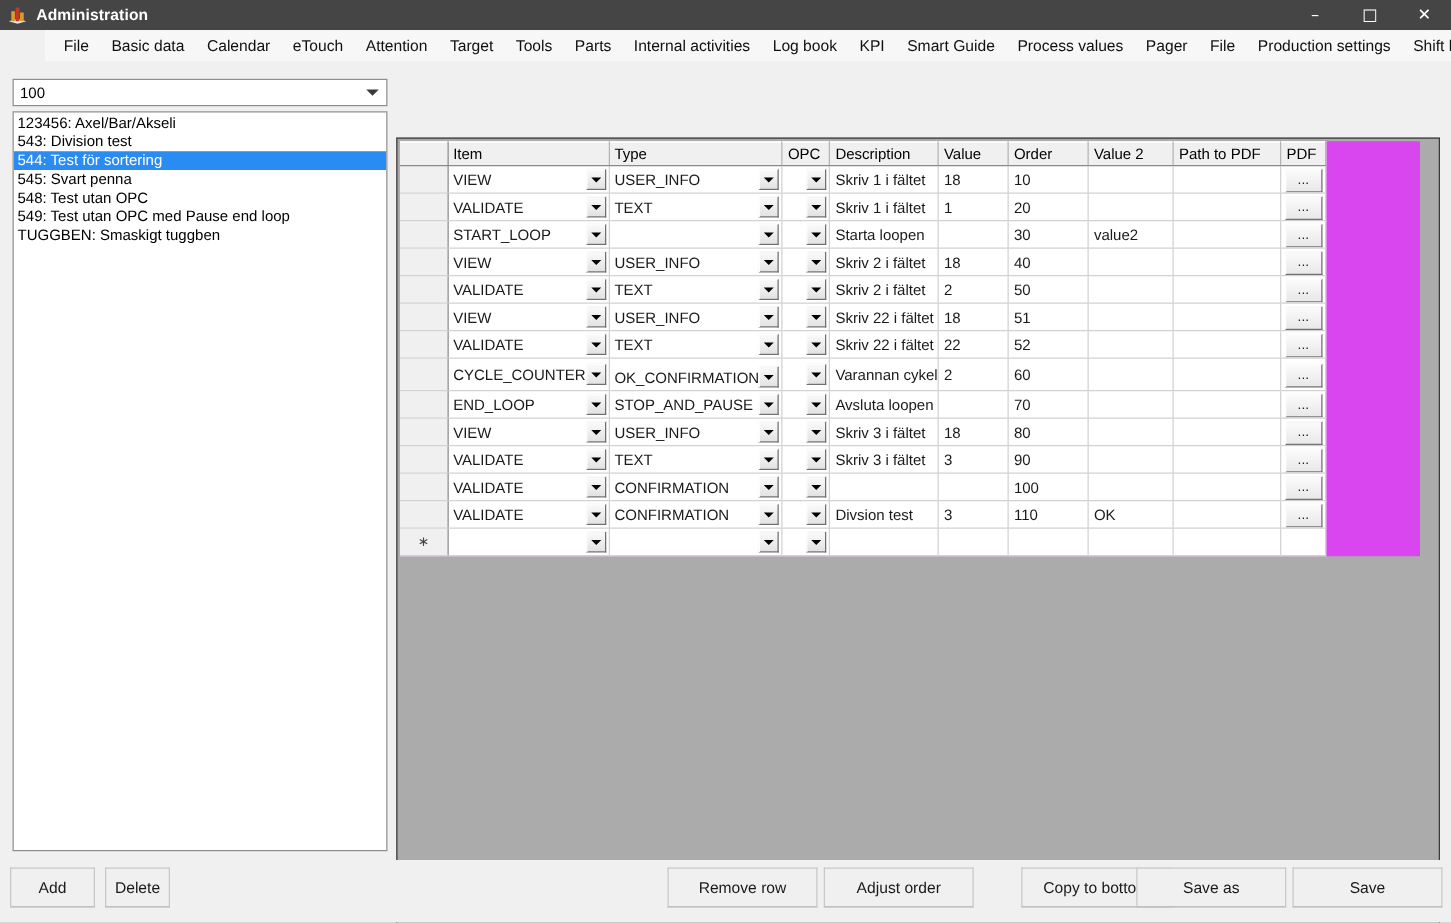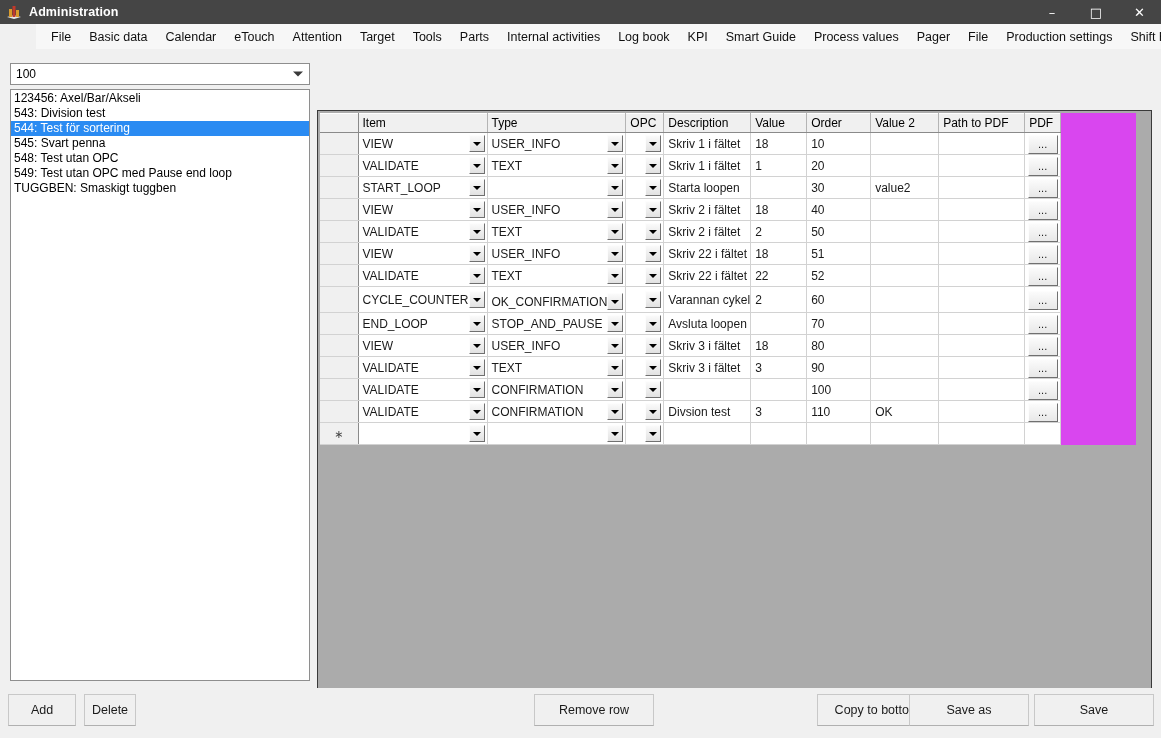--- a/index.html
+++ b/index.html
@@ -853,16 +853,17 @@
           </tbody>
       </table>
     </div>
   </div>
 </div>
 
 <div class="bottombar">
   <div class="btn add">Add</div>
   <div class="btn delete">Delete</div>
   <div class="btn remove">Remove row</div>
+  <div class="btn adjust">Adjust order</div>
   <div class="btn copy">Copy to bottom</div>
   <div class="btn save">Save</div>
   <div class="btn saveas">Save as</div>
 </div>
 
 </body></html>

